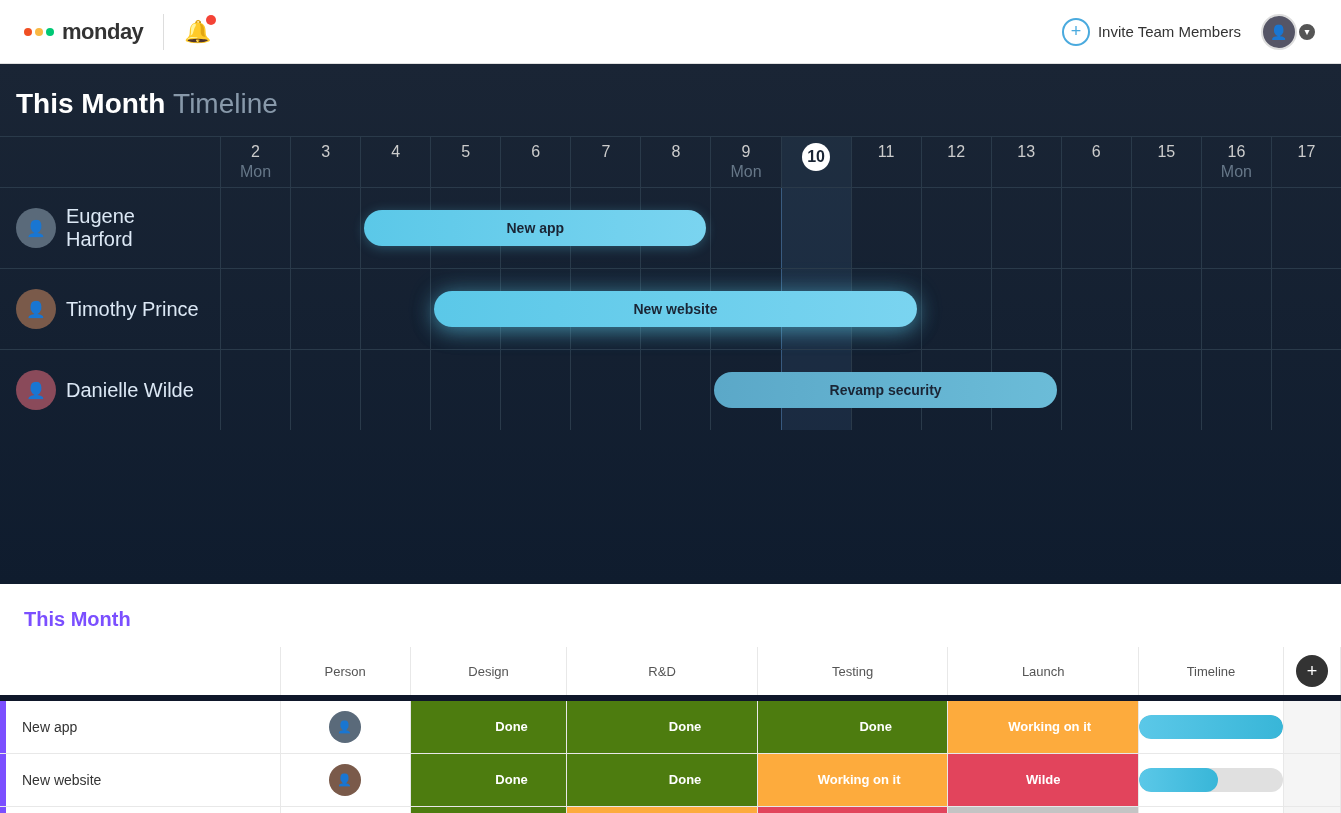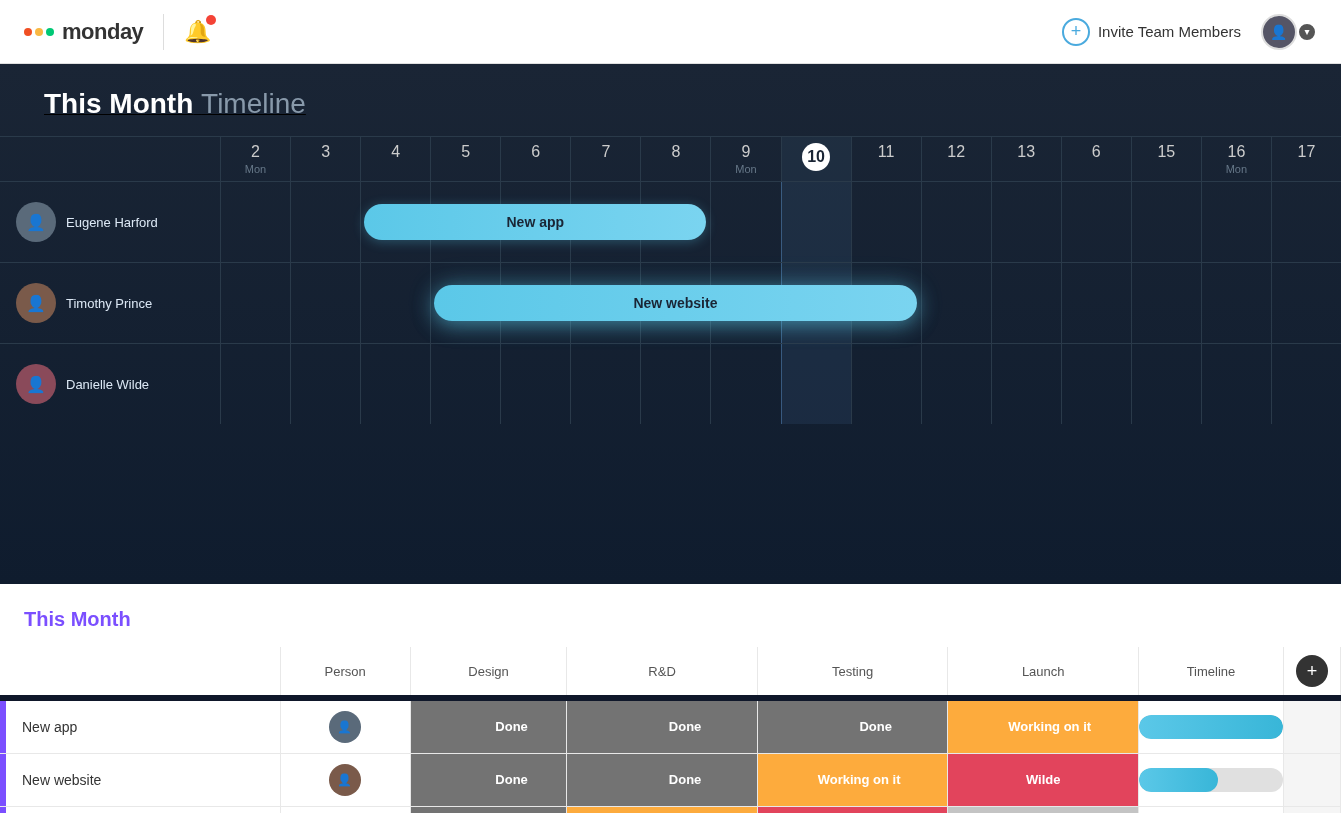--- a/index.html
+++ b/index.html
@@ -118,22 +118,21 @@
       cursor: pointer;
     }
 
     
     .timeline-section {
       background: linear-gradient(180deg, #1a2535 0%, #0f1c2e 100%);
       padding: 0;
       min-height: 520px;
     }
     .timeline-header {
-      padding: 24px 44px 16px;
-      text-decoration: underline;
+      padding: 24px 16px 16px;
     }
     .timeline-title {
       font-size: 28px;
       font-weight: 700;
       color: #fff;
     }
     .date-row {
       display: flex;
       border-top: 1px solid #2a3a4a;
     }
@@ -163,21 +162,21 @@
       border-radius: 50%;
       width: 28px;
       height: 28px;
       display: flex;
       align-items: center;
       justify-content: center;
       margin: 0 auto;
       font-weight: 700;
     }
     .date-num { font-size: 16px; font-weight: 500; color: #ccc; margin-bottom: 2px; }
-    .date-weekday { font-size: 11px; color: #667788; }
+    .date-weekday { font-size: 16px; color: #667788; }
     .today .date-weekday { color: #8899aa; }
     .today-highlight {
       background: rgba(100, 160, 220, 0.08);
       text-align: right;
     }
 
     
     .person-row {
       display: flex;
       align-items: center;
@@ -201,21 +200,21 @@
       overflow: hidden;
       display: flex;
       align-items: center;
       justify-content: center;
       font-size: 16px;
       color: #fff;
       flex-shrink: 0;
     }
     .person-name {
       color: #dce8f5;
-      font-size: 13px;
+      font-size: 20px;
       font-weight: 500;
     }
     .gantt-area {
       flex: 1;
       position: relative;
       height: 80px;
       display: flex;
       align-items: center;
     }
     .gantt-grid {
@@ -332,21 +331,21 @@
     .status-badge {
       display: block;
       width: 100%;
       height: 52px;
       line-height: 52px;
       text-align: center;
       font-size: 13px;
       font-weight: 700;
       color: #fff;
     }
-    .status-done { background: #737373; padding-left: 46px; }
+    .status-done { background: #4d7c0f; padding-left: 46px; }
     .status-working { background: #fdab3d; padding-left: 13px; }
     .status-stuck { background: #e2445c; }
     .status-empty { background: #c4c4c4; }
     .timeline-cell {
       padding: 12px 16px;
       text-align: center;
     }
     .timeline-bar-wrap {
       height: 24px;
       background: #e0e0e0;
@@ -556,20 +555,21 @@
             <div class="gantt-col"></div>
             <div class="gantt-col today-col"></div>
             <div class="gantt-col"></div>
             <div class="gantt-col"></div>
             <div class="gantt-col"></div>
             <div class="gantt-col"></div>
             <div class="gantt-col"></div>
             <div class="gantt-col"></div>
             <div class="gantt-col"></div>
           </div>
+          <div class="gantt-bar bar-revamp">Revamp security</div>
         </div>
       </div>
     </div>
 </div>
 
 <div class="table-section">
   <div class="table-title">This Month</div>
   <table class="data-table">
     <thead>
       <tr>

